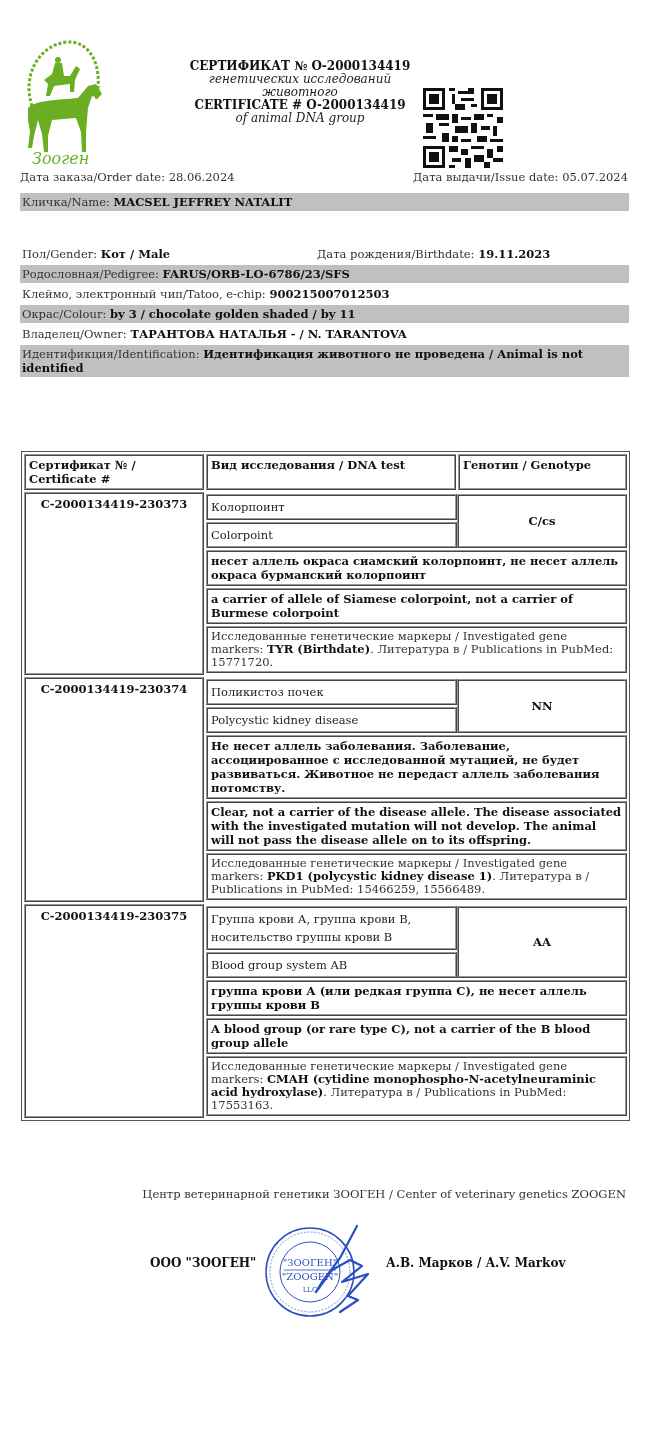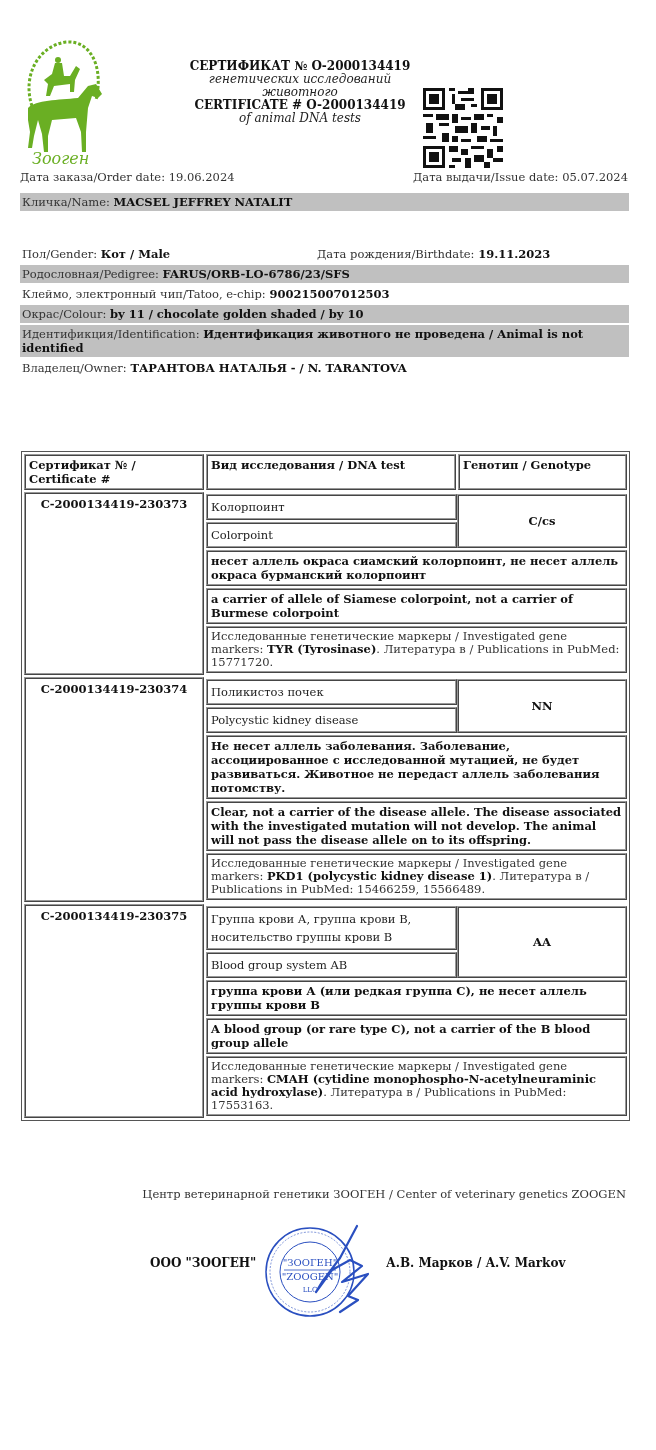--- a/index.html
+++ b/index.html
@@ -58,21 +58,21 @@
       <path d="M10 72 C 18 64, 40 64, 60 62 L70 50 L78 48 L84 58 L80 62 L74 60 L70 72 L68 96 L68 116 L64 116 L63 96 L58 82 L34 84 L30 100 L30 116 L26 116 L24 98 L20 84 L16 100 L14 112 L10 112 L12 96 L10 84 Z"></path>
     </g>
     <text x="14" y="128" font-family="DejaVu Serif, serif" font-style="italic" font-size="16" fill="#6aaf23">Зооген</text>
   </svg>
 
   <div class="title-block">
     <div class="t-bold">СЕРТИФИКАТ № О-2000134419</div>
     <div class="t-reg">генетических исследований</div>
     <div class="t-reg">животного</div>
     <div class="t-bold">CERTIFICATE # O-2000134419</div>
-    <div class="t-reg">of animal DNA tests</div>
+    <div class="t-reg">of animal DNA group</div>
   </div>
 
   <svg class="qr" viewBox="0 0 25 25" shape-rendering="crispEdges">
     <g fill="#111">
       <rect x="0" y="0" width="7" height="7"></rect>
         <rect x="1" y="1" width="5" height="5" fill="#fff"></rect>
         <rect x="2" y="2" width="3" height="3"></rect>
       <rect x="18" y="0" width="7" height="7"></rect>
         <rect x="19" y="1" width="5" height="5" fill="#fff"></rect>
         <rect x="20" y="2" width="3" height="3"></rect>
@@ -114,34 +114,34 @@
         <rect x="13" y="22" width="2" height="3"></rect>
         <rect x="16" y="21" width="3" height="2"></rect>
         <rect x="19" y="23" width="2" height="2"></rect>
         <rect x="22" y="22" width="3" height="1"></rect>
         <rect x="8" y="24" width="2" height="1"></rect>
     </g>
   </svg>
 </div>
 
 <div class="dates">
-  <div class="order"><span>Дата заказа/Order date: </span><span>19.06.2024</span></div>
+  <div class="order"><span>Дата заказа/Order date: </span><span>28.06.2024</span></div>
   <div class="issue"><span>Дата выдачи/Issue date: </span><span>05.07.2024</span></div>
 </div>
 
 <div class="info">
   <div class="info-row shaded"><span>Кличка/Name: </span><b>MACSEL JEFFREY NATALIT</b></div>
   <div class="info-row">
     <span class="half"><span>Пол/Gender: </span><b>Кот / Male</b></span><span><span>Дата рождения/Birthdate: </span><b>19.11.2023</b></span>
   </div>
   <div class="info-row shaded"><span>Родословная/Pedigree: </span><b>FARUS/ORB-LO-6786/23/SFS</b></div>
   <div class="info-row"><span>Клеймо, электронный чип/Tatoo, e-chip: </span><b>900215007012503</b></div>
-  <div class="info-row shaded"><span>Окрас/Colour: </span><b>by 11 / chocolate golden shaded / by 10</b></div>
+  <div class="info-row shaded"><span>Окрас/Colour: </span><b>by 3 / chocolate golden shaded / by 11</b></div>
+  <div class="info-row"><span>Владелец/Owner: </span><b>ТАРАНТОВА НАТАЛЬЯ - / N. TARANTOVA</b></div>
   <div class="info-row shaded"><span>Идентификция/Identification: </span><b>Идентификация животного не проведена / Animal is not identified</b></div>
-  <div class="info-row"><span>Владелец/Owner: </span><b>ТАРАНТОВА НАТАЛЬЯ - / N. TARANTOVA</b></div>
 </div>
 
 <table class="tests">
   <tbody>
       <tr>
     <td class="hdr" style="width:180px">Сертификат № / Certificate #</td>
     <td class="hdr" style="width:250px">Вид исследования / DNA test</td>
     <td class="hdr">Генотип / Genotype</td>
   </tr>
 
@@ -157,21 +157,21 @@
         <tr>
                 <td class="big">Colorpoint</td>
               </tr>
         <tr>
                 <td colspan="2" class="desc">несет аллель окраса сиамский колорпоинт, не несет аллель окраса бурманский колорпоинт</td>
               </tr>
         <tr>
                 <td colspan="2" class="desc">a carrier of allele of Siamese colorpoint, not a carrier of Burmese colorpoint</td>
               </tr>
         <tr>
-                <td colspan="2" class="markers"><span>Исследованные генетические маркеры / Investigated gene markers: </span><b>TYR (Tyrosinase)</b><span>. Литература в / Publications in PubMed: 15771720.</span></td>
+                <td colspan="2" class="markers"><span>Исследованные генетические маркеры / Investigated gene markers: </span><b>TYR (Birthdate)</b><span>. Литература в / Publications in PubMed: 15771720.</span></td>
               </tr>
       </tbody>
           </table>
     </td>
   </tr>
 
   <tr>
     <td class="cert">C-2000134419-230374</td>
     <td colspan="2" class="nested">
       <table class="inner">

